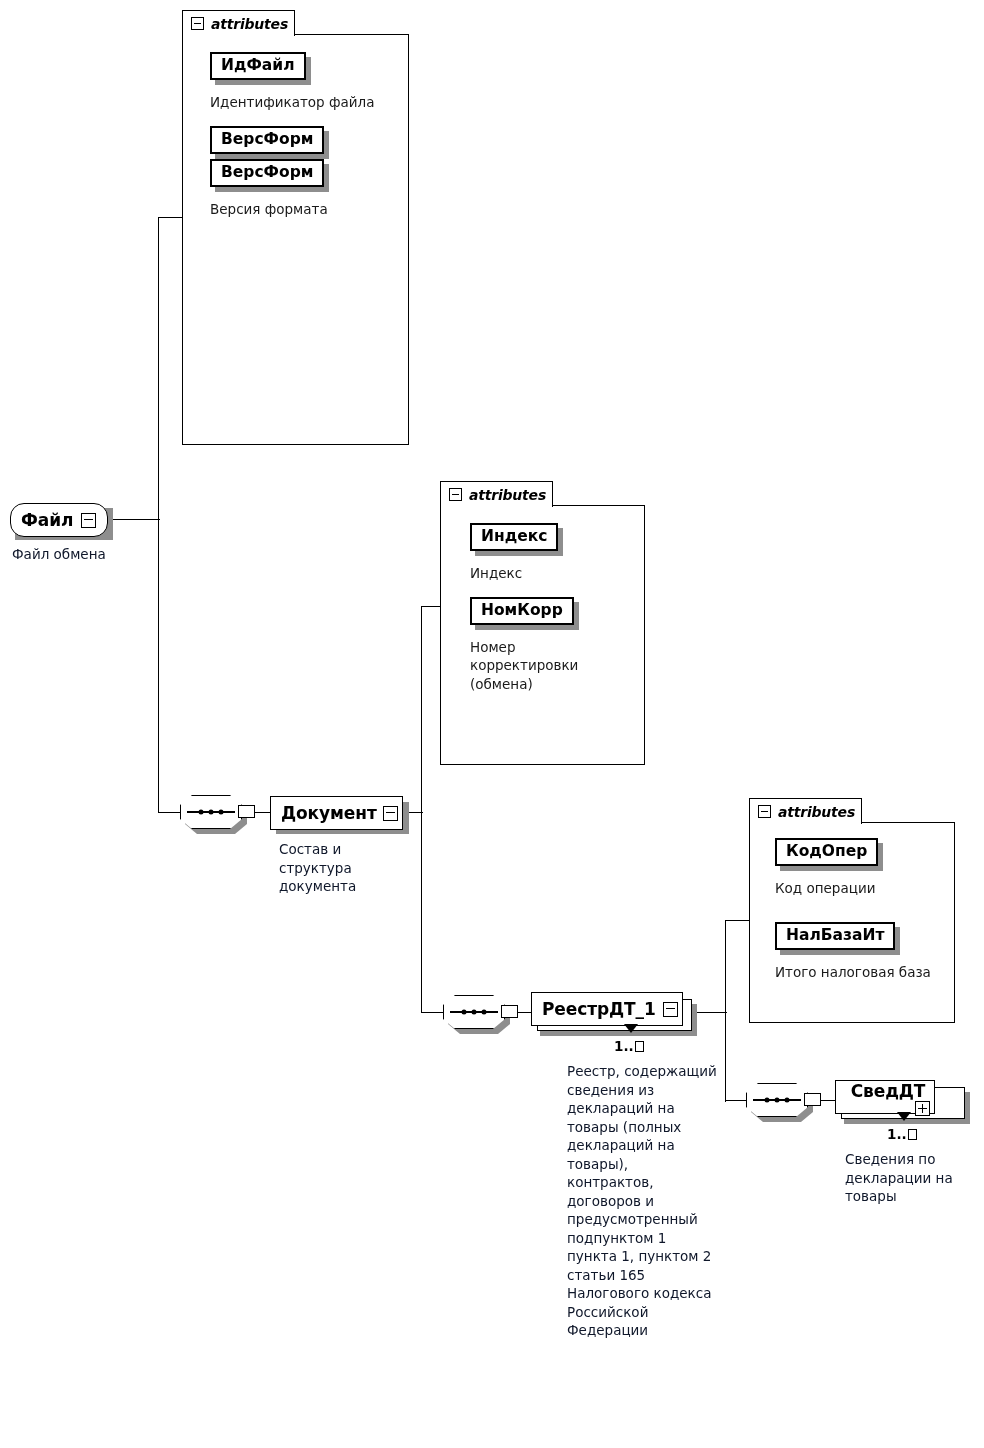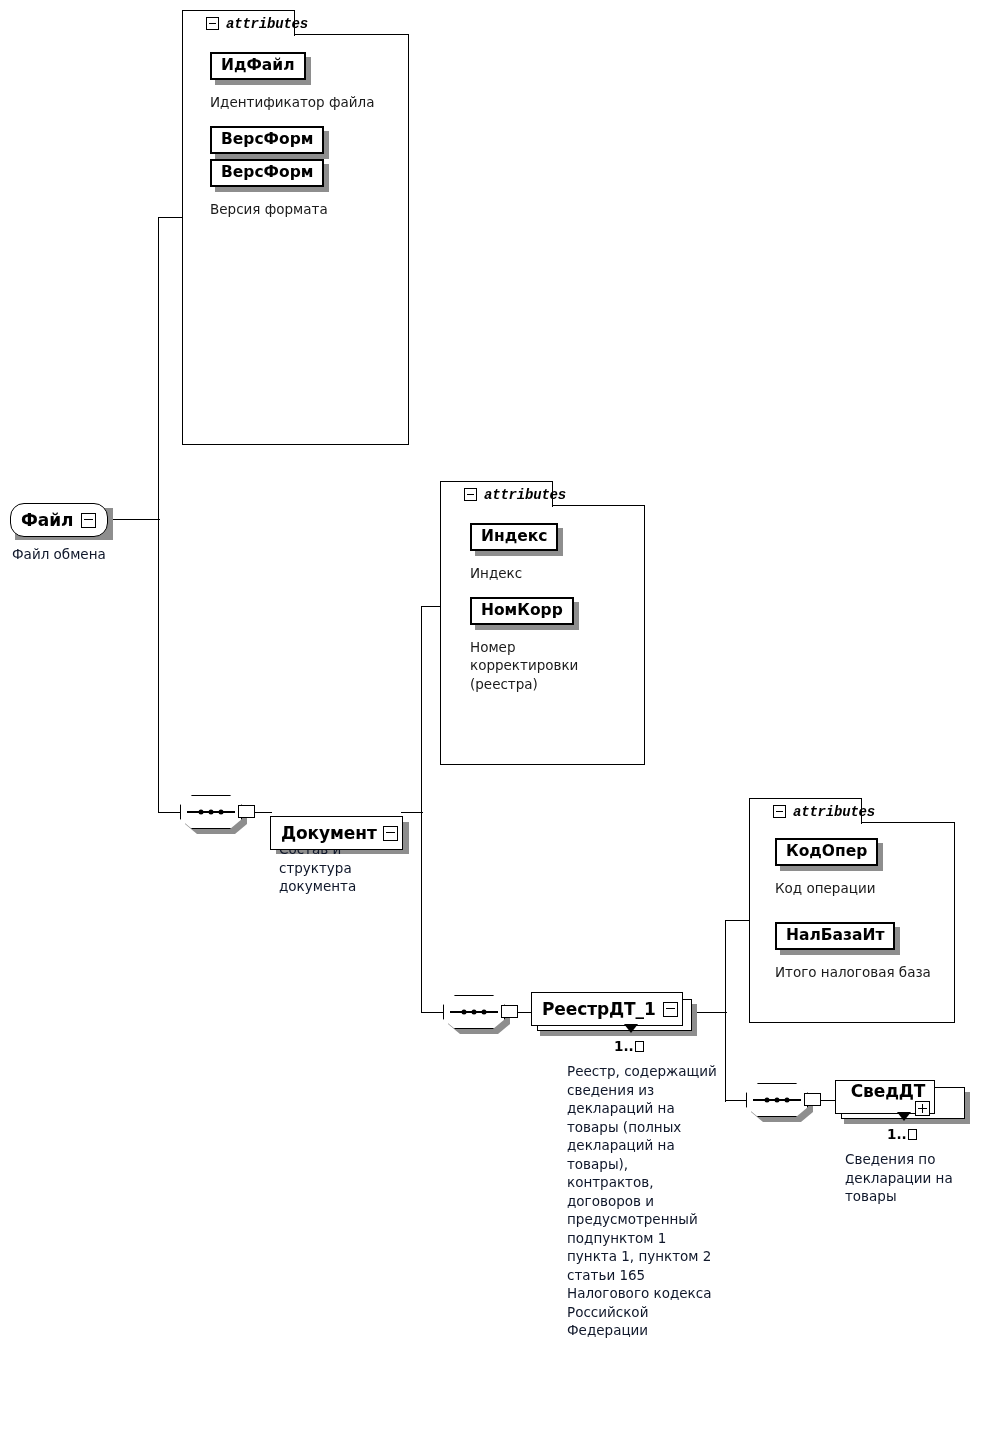--- a/index.html
+++ b/index.html
@@ -38,23 +38,22 @@
     position: absolute;
     top: 0;
     left: 0;
     height: 26px;
     box-sizing: border-box;
     border: 1.6px solid #000;
     border-bottom: none;
     background: #fff;
     display: flex;
     align-items: center;
-    padding: 0 9px 0 23px;
+    padding: 0 9px 0 8px;
     z-index: 3;
-    font-family: Liberation Mono, monospace;
   }
   .attrbox .tab .minus {
     width: 13px;
     height: 13px;
     box-sizing: border-box;
     border: 1.5px solid #000;
     position: relative;
     margin-right: 7px;
     background: #fff;
     flex: 0 0 auto;
@@ -320,21 +319,21 @@
       <div class="attr">
         <span class="shadow"></span>
         <span class="chip">Индекс</span>
       </div>
       <div class="desc">Индекс</div>
 
       <div class="attr">
         <span class="shadow"></span>
         <span class="chip">НомКорр</span>
       </div>
-      <div class="desc" style="max-width:140px;">Номер корректировки (реестра)</div>
+      <div class="desc" style="max-width:140px;">Номер корректировки (обмена)</div>
     </div>
   </div>
 
   <div class="attrbox" style="left:749px; top:798px; width:206px; height:225px;">
     <div class="body" style="left:0px; top:24px; width:206px; height:201px;"></div>
     <div class="mask" style="left:2px; top:22px; width:110px; height:5px;"></div>
     <div class="tab" style="left:0px; top:0px; width:113px;">
       <span class="minus"></span>
       <span class="ttl">attributes</span>
     </div>
@@ -384,21 +383,21 @@
     <div class="bar"></div>
     <div class="dots">
       <i></i>
         <i></i>
         <i></i>
     </div>
   </div>
   <div class="stub" style="left:238px; top:805px;"></div>
   <div class="hline" style="left:254px; top:812px; width:18px;"></div>
 
-  <div class="node" style="left:270px; top:796px; width:135px;margin-top:20px;">
+  <div class="node" style="left:270px; top:796px; width:135px;">
     <div class="nshadow" style="left:6px; top:6px; width:133px; height:32px;"></div>
     <div class="main" style="width:133px;">
       <span class="label">Документ</span>
       <span class="toggle" style="margin-left:auto;"></span>
     </div>
   </div>
   <div class="caption" style="left:279px; top:840px; width:120px;">Состав и структура документа</div>
 
   <div class="seq" style="left:443px; top:995px;">
     <div class="octshadow"></div>

